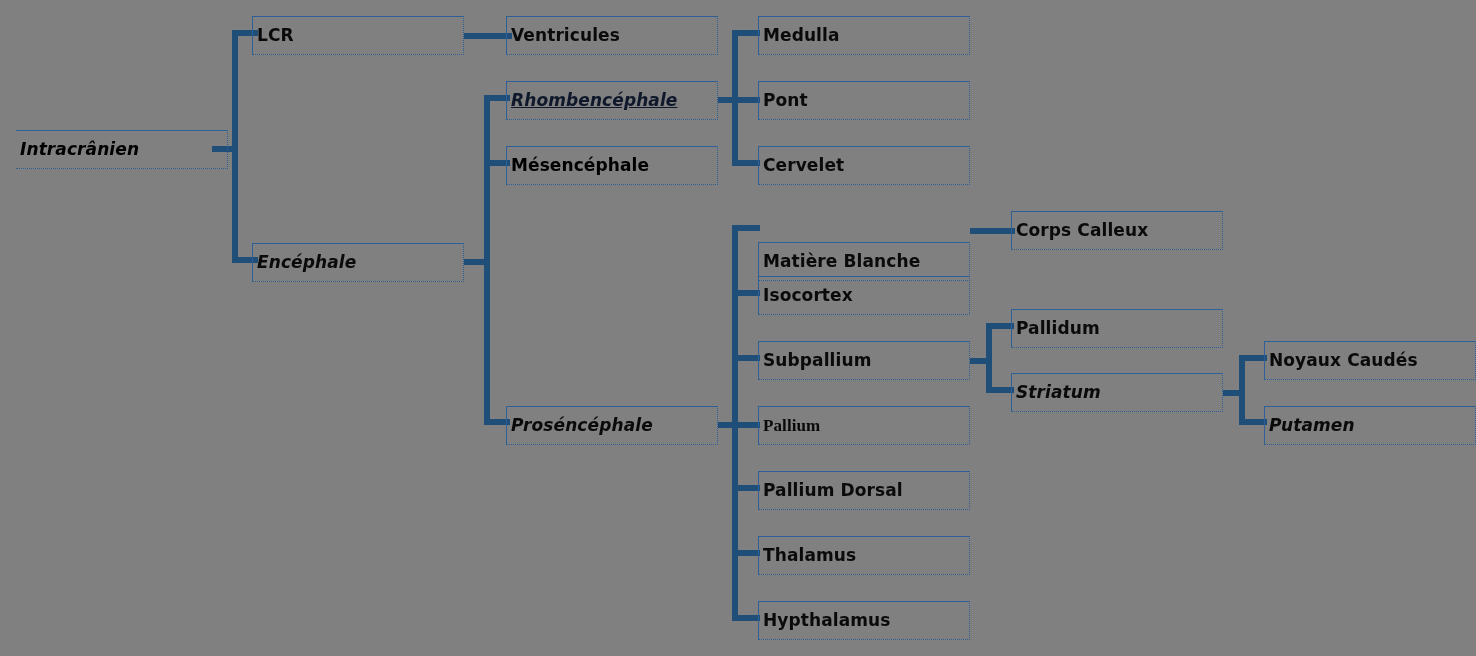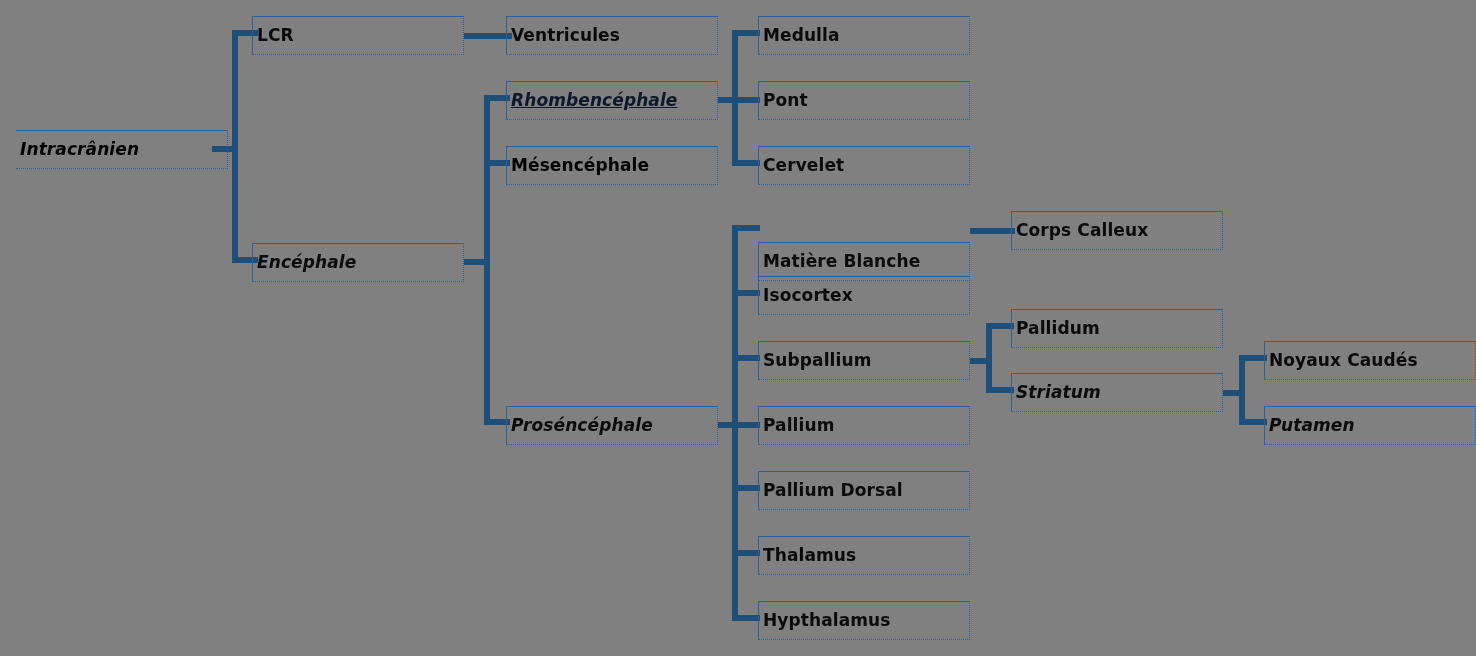--- a/index.html
+++ b/index.html
@@ -128,21 +128,21 @@
     </div>
     <div class="node" style="left: 758px; top: 211px; width: 212px; height: 39px; border-color: rgb(46, 95, 150); color: rgb(10, 10, 10); margin-top: 31px;">
       <span class="lbl">Matière Blanche</span>
     </div>
     <div class="node" style="left: 758px; top: 276px; width: 212px; height: 39px; border-color: rgb(46, 95, 150); color: rgb(10, 10, 10);">
       <span class="lbl">Isocortex</span>
     </div>
     <div class="node" style="left: 758px; top: 341px; width: 212px; height: 39px; border-color: rgb(46, 95, 150); color: rgb(10, 10, 10);">
       <span class="lbl">Subpallium</span>
     </div>
-    <div class="node" style="left: 758px; top: 406px; width: 212px; height: 39px; border-color: rgb(46, 95, 150); color: rgb(10, 10, 10);">
+    <div class="node" style="left: 758px; top: 406px; width: 212px; height: 39px; border-color: rgb(46, 95, 150); color: rgb(10, 10, 10); font-family: Liberation Serif, serif;">
       <span class="lbl">Pallium</span>
     </div>
     <div class="node" style="left: 758px; top: 471px; width: 212px; height: 39px; border-color: rgb(46, 95, 150); color: rgb(10, 10, 10);">
       <span class="lbl">Pallium Dorsal</span>
     </div>
     <div class="node" style="left: 758px; top: 601px; width: 212px; height: 39px; border-color: rgb(46, 95, 150); color: rgb(10, 10, 10);">
       <span class="lbl">Hypthalamus</span>
     </div>
     <div class="node" style="left: 758px; top: 536px; width: 212px; height: 39px; border-color: rgb(46, 95, 150); color: rgb(10, 10, 10);">
       <span class="lbl">Thalamus</span>

